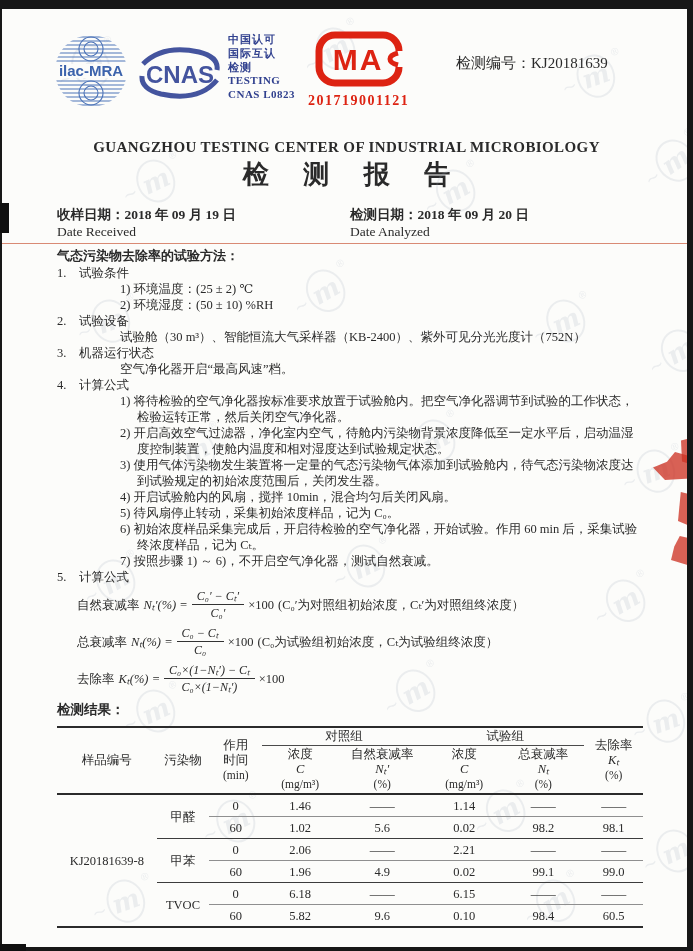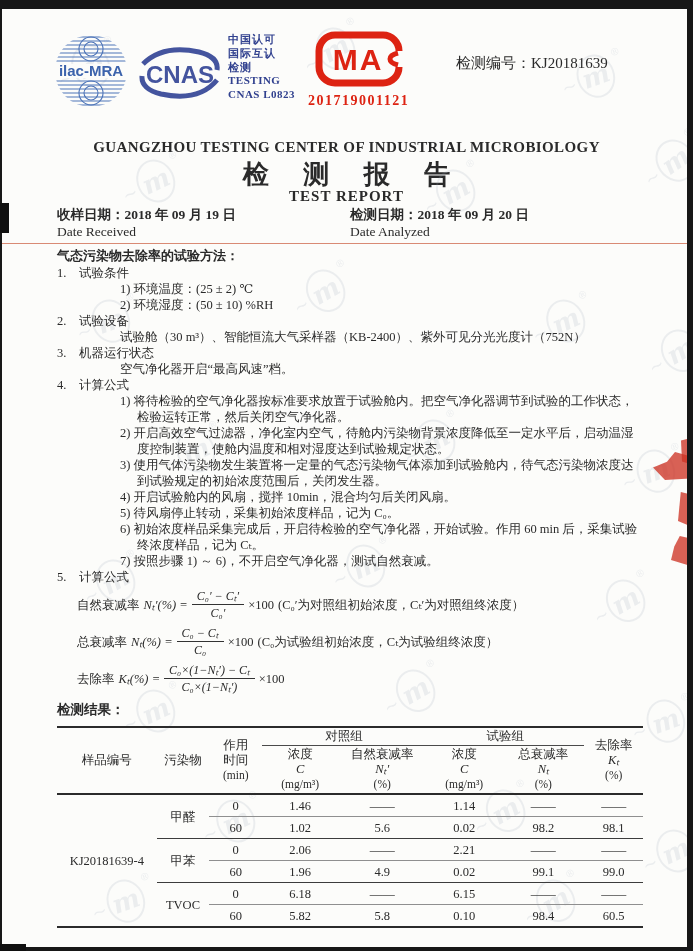--- a/index.html
+++ b/index.html
@@ -330,21 +330,20 @@
       <div class="cma-num">201719001121</div>
     </div>
 
     <div class="testno">
       <div>检测编号：KJ20181639</div>
     </div>
   </div>
 
   <div class="title-en">GUANGZHOU TESTING CENTER OF INDUSTRIAL MICROBIOLOGY</div>
   <div class="report-zh">检 测 报 告</div>
-  <div class="report-en">TEST REPORT</div>
 
   <div class="dates">
     <div class="date-col">
       <div class="zh">收样日期：2018 年 09 月 19 日</div>
       <div class="en">Date Received</div>
     </div>
     <div class="date-col">
       <div class="zh">检测日期：2018 年 09 月 20 日</div>
       <div class="en">Date Analyzed</div>
     </div>
@@ -470,21 +469,21 @@
           </th>
           <th>
             <div>总衰减率</div>
             <div class="sym">Nₜ</div>
             <div class="unit">(%)</div>
           </th>
         </tr>
       </thead>
       <tbody>
         <tr>
-          <td rowspan="6">KJ20181639-4</td>
+          <td rowspan="6">KJ20181639-8</td>
           <td rowspan="2">甲醛</td>
           <td>0</td>
           <td>1.46</td>
           <td>——</td>
           <td>1.14</td>
           <td>——</td>
           <td>——</td>
         </tr>
         <tr>
           <td class="bt-thin">60</td>
@@ -516,21 +515,21 @@
           <td class="bt-med">0</td>
           <td class="bt-med">6.18</td>
           <td class="bt-med">——</td>
           <td class="bt-med">6.15</td>
           <td class="bt-med">——</td>
           <td class="bt-med">——</td>
         </tr>
         <tr>
           <td class="bt-thin">60</td>
           <td class="bt-thin">5.82</td>
-          <td class="bt-thin">5.8</td>
+          <td class="bt-thin">9.6</td>
           <td class="bt-thin">0.10</td>
           <td class="bt-thin">98.4</td>
           <td class="bt-thin">60.5</td>
         </tr>
       </tbody>
     </table>
   </div>
 
   <div class="footer">
     <div>***接下页/To be continued***</div>

